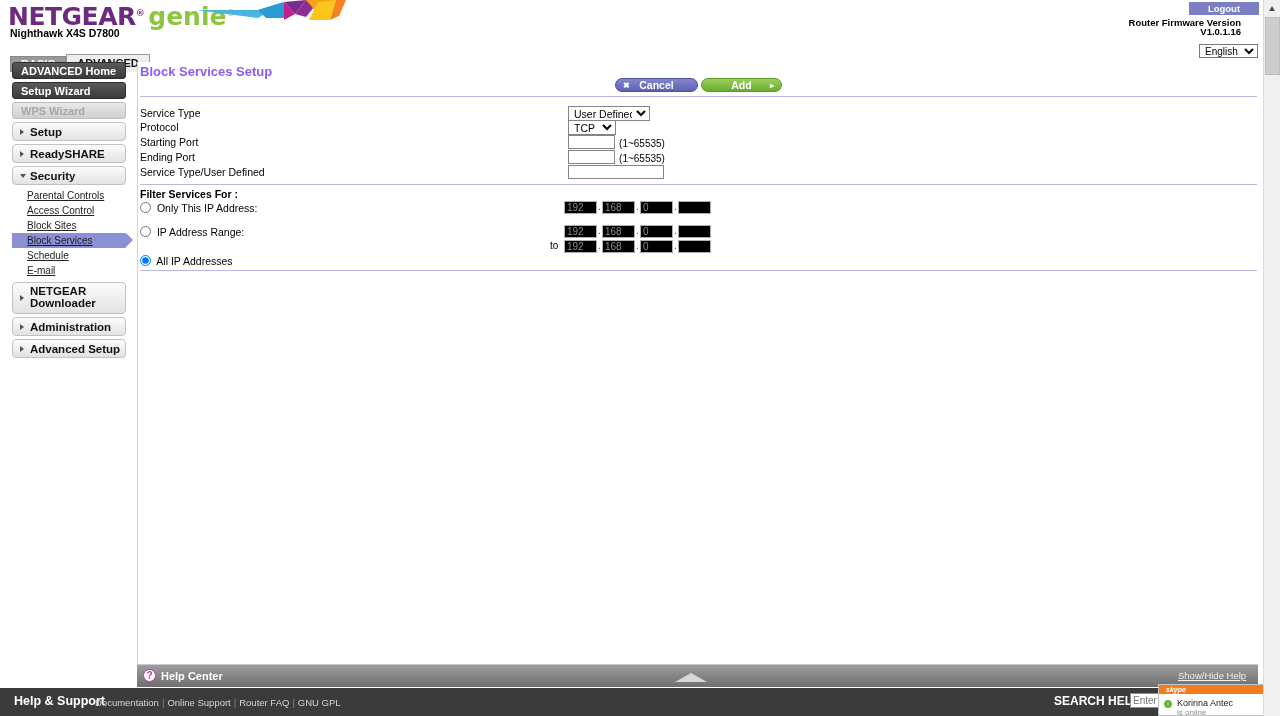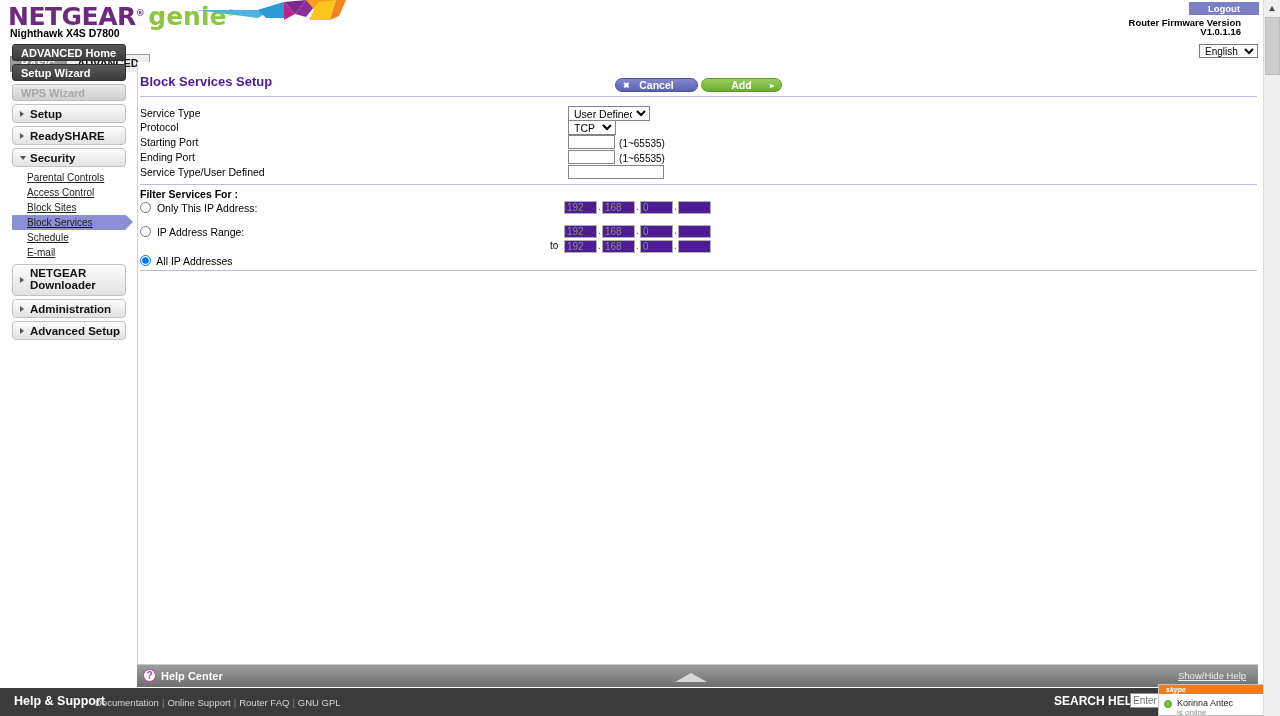--- a/index.html
+++ b/index.html
@@ -58,21 +58,21 @@
   .tab {
     display: inline-block; height: 16px; line-height: 15px;
     padding: 0 10px; font-size: 11px; font-weight: bold;
     border: 1px solid #9a9a9a; border-bottom: none; cursor: pointer;
     vertical-align: bottom;
   }
   .tab-basic { background: #9a9a9a; color: #fff; border-color: #8a8a8a; }
   .tab-advanced { background: #eeeeee; color: #111; height: 18px; line-height: 17px; }
 
   
-  .sidebar { position: absolute; left: 12px; top: 44px; width: 114px; }
+  .sidebar { position: absolute; left: 12px; top: 62px; width: 114px; }
   .nav-pill {
     width: 114px; height: 17px; line-height: 17px;
     margin-bottom: 3px; border-radius: 3px;
     font-size: 11px; font-weight: bold; padding-left: 8px;
     cursor: pointer; position: relative;
   }
   .nav-dark {
     background: linear-gradient(#595959,#3b3b3b);
     color: #fff; border: 1px solid #2e2e2e;
   }
@@ -112,22 +112,22 @@
     border-color: transparent transparent transparent #8b8fd4;
   }
 
   
   .main {
     position: absolute; left: 137px; top: 62px;
     width: 1121px; height: 602px;
     background: #fff; border-left: 1px solid #d4d4d4;
   }
   .page-title {
-    position: absolute; left: 2px; top: 12px;
-    font-size: 13px; font-weight: bold; color: #4c1d95;
+    position: absolute; left: 2px; top: 2px;
+    font-size: 13px; font-weight: bold; color: #8b5cf6;
   }
   .rule-top {
     position: absolute; left: 2px; top: 34px; right: 1px;
     border-top: 1px solid #b9b9e0; height: 0;
   }
 
   .btn {
     position: absolute; top: 16px; height: 14px;
     border-radius: 7px; border: 1px solid; cursor: pointer;
     font-size: 10.5px; font-weight: bold; color: #fff;
@@ -163,21 +163,21 @@
   .rule-mid {
     position: absolute; left: 2px; right: 1px;
     border-top: 1px solid #b9b9e0; height: 0;
   }
   .radio-row { position: absolute; left: 2px; font-size: 10.5px; }
   .radio-row input { margin: 0 3px 0 0; vertical-align: -1px; width: 11px; height: 11px; }
 
   .ipgrp { position: absolute; }
   .ipgrp input.oct {
     width: 33px; height: 13px; font-size: 10px;
-    border: 1px solid #b0b0b0; background: #4c1d95; color: #8c8c8c;
+    border: 1px solid #b0b0b0; background: #000000; color: #8c8c8c;
     padding: 0 2px; vertical-align: middle;
   }
   .ipgrp .dot { display: inline-block; width: 5px; text-align: center; color: #555; font-size: 10px; }
   .ipgrp .to { position: absolute; left: -14px; top: 1px; font-size: 10px; color: #000; }
 
   
   .helpbar {
     position: absolute; left: 137px; top: 664px; width: 1121px; height: 23px;
     background: linear-gradient(#9d9d9d,#6e6e6e);
     border-top: 1px solid #c9c9c9;

